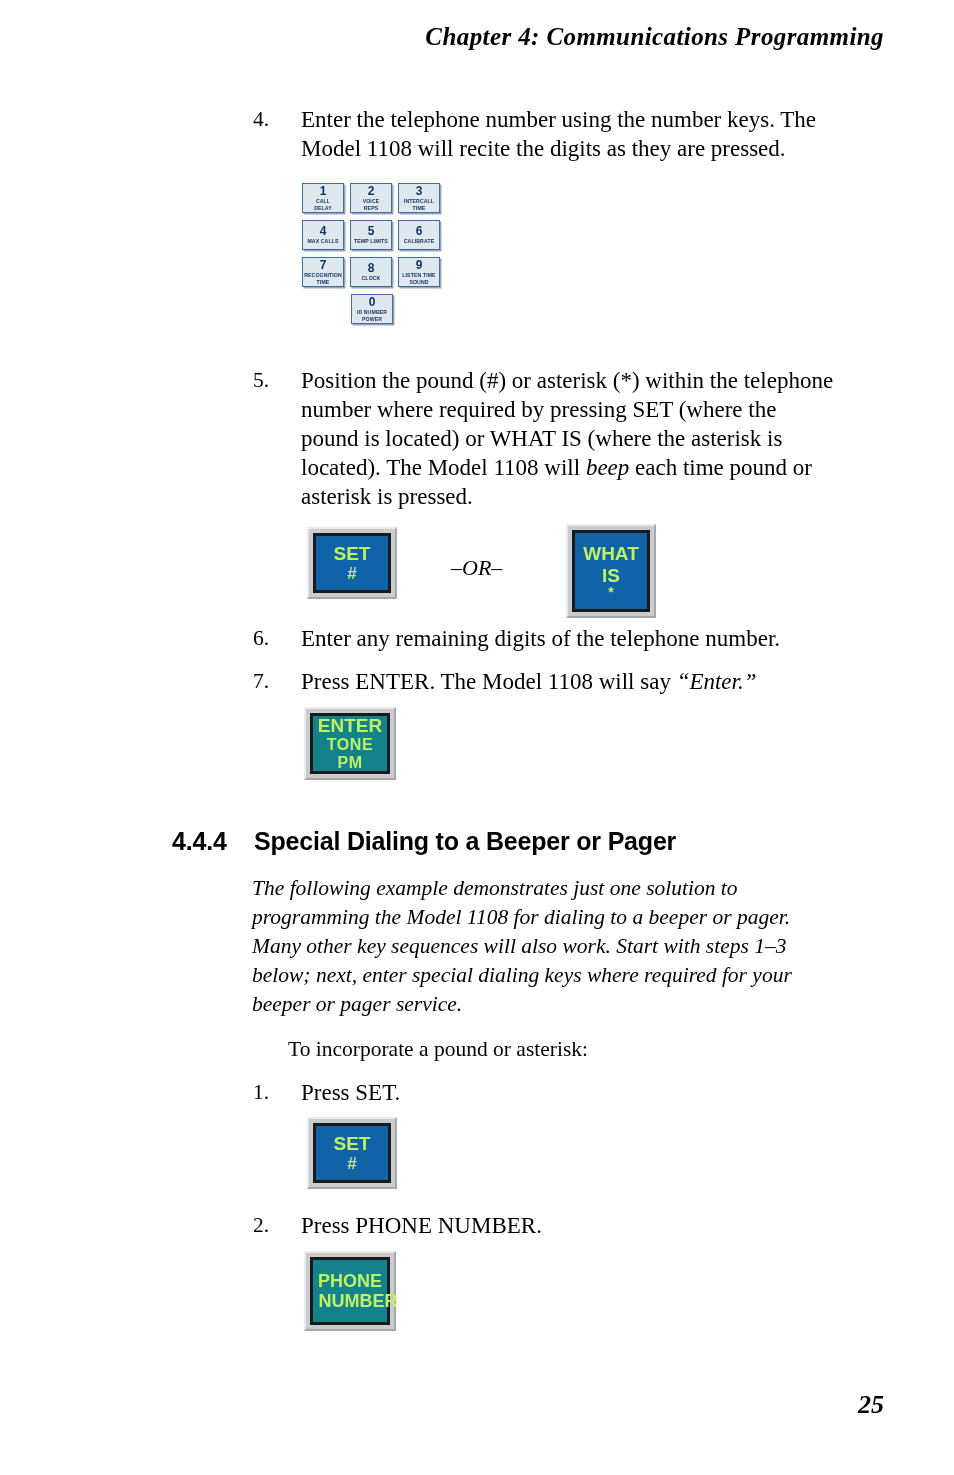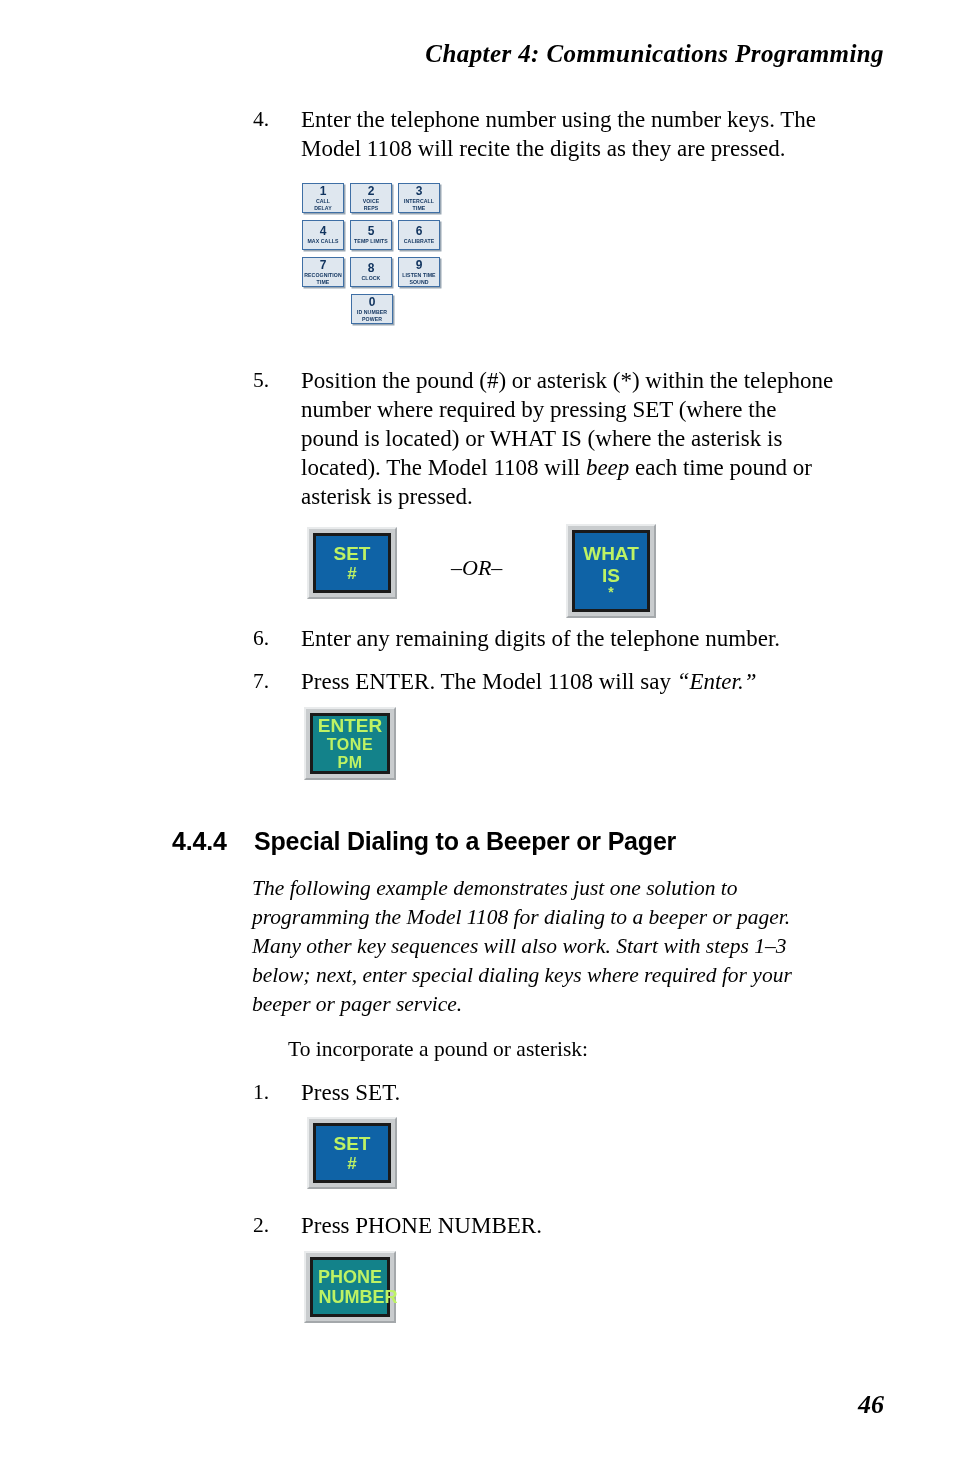--- a/index.html
+++ b/index.html
@@ -12,21 +12,21 @@
     height: 1475px;
     position: relative;
     font-family: "Liberation Serif", "DejaVu Serif", serif;
     color: #000000;
     overflow: hidden;
   }
 
   
   .running-head {
     position: absolute;
-    top: 40px;
+    top: 23px;
     left: 0;
     width: 884px;
     text-align: right;
     font-family: "Liberation Serif", "DejaVu Serif", serif;
     font-weight: bold;
     font-style: italic;
     font-size: 25px;
     letter-spacing: 0.4px;
   }
 
@@ -292,20 +292,20 @@
     <span class="devbtn-line" style="font-size:19px;">SET</span>
     <span class="devbtn-line" style="font-size:17px;">#</span>
   </div>
 </div>
 
 <div class="step" style="top:1211px; left:253px; width:620px;">
   <div class="step-num">2.</div>
   <div class="step-body">Press PHONE NUMBER.</div>
 </div>
 
-<div class="devbtn" style="top:1251px; left:304px; width:92px; height:72px;">
+<div class="devbtn" style="top:1251px; left:304px; width:92px; height:80px;">
   <div class="devbtn-inner teal">
     <span class="devbtn-line" style="font-size:18px;">PHONE</span>
     <span class="devbtn-line" style="font-size:18px;padding-left:16px;">NUMBER</span>
   </div>
 </div>
 
-<div class="folio">46</div>
+<div class="folio">25</div>
 
 </body></html>

